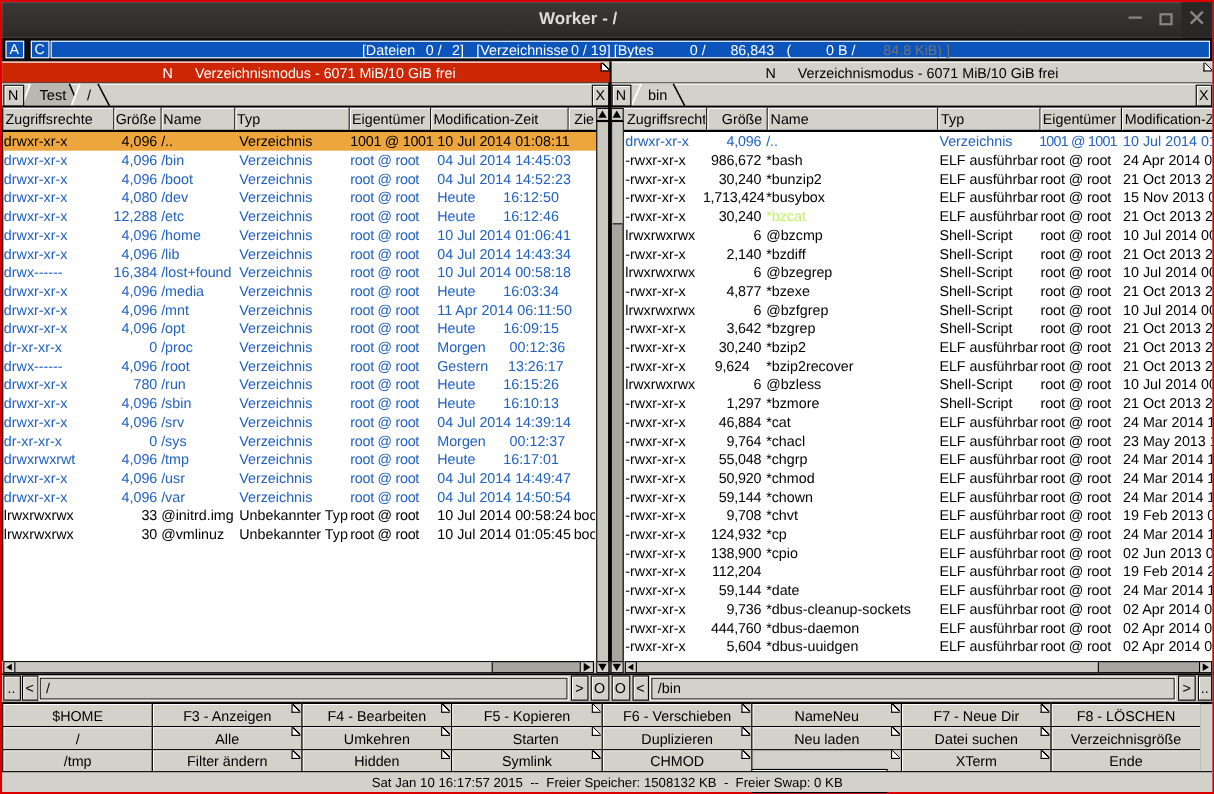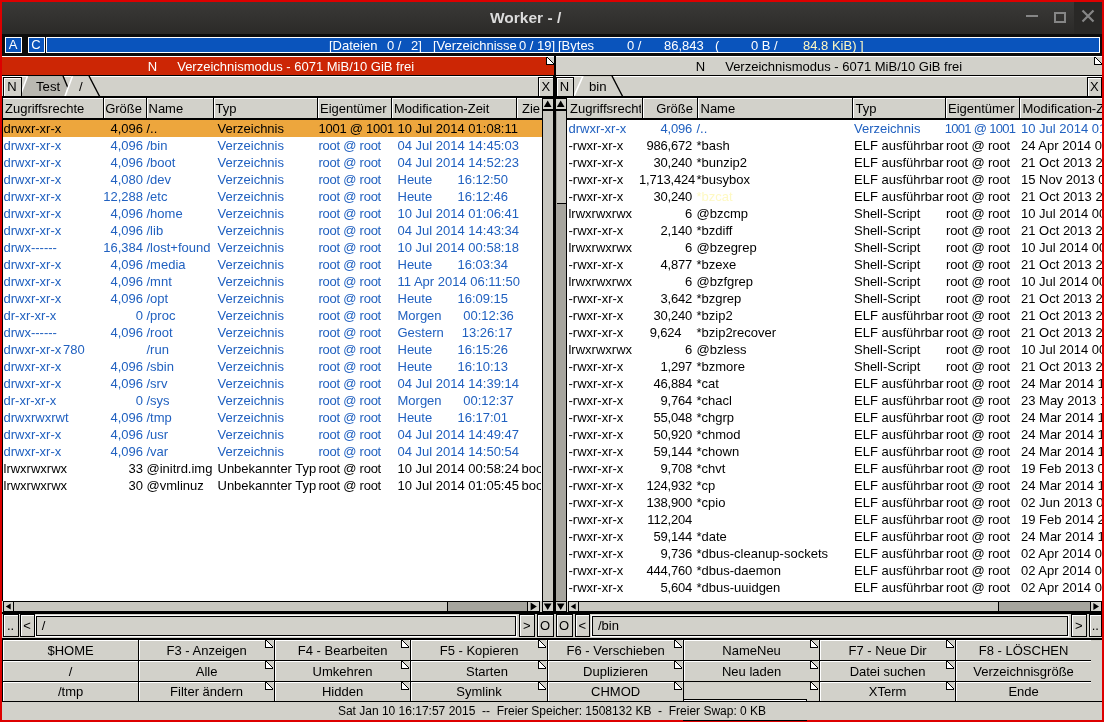--- a/index.html
+++ b/index.html
@@ -28,21 +28,21 @@
 <span class="a" style="left:327px;top:3.5px;color:#fff;line-height:15px;">[Dateien</span>
 <span class="a" style="left:385px;top:3.5px;color:#fff;line-height:15px;">0 /</span>
 <span class="a" style="left:409px;top:3.5px;color:#fff;line-height:15px;">2]</span>
 <span class="a" style="left:431px;top:3.5px;color:#fff;line-height:15px;">[Verzeichnisse</span>
 <span class="a" style="left:517px;top:3.5px;color:#fff;line-height:15px;">0 / 19]</span>
 <span class="a" style="left:556px;top:3.5px;color:#fff;line-height:15px;">[Bytes</span>
 <span class="a" style="left:625px;top:3.5px;color:#fff;line-height:15px;">0 /</span>
 <span class="a" style="left:662px;top:3.5px;color:#fff;line-height:15px;">86,843</span>
 <span class="a" style="left:713px;top:3.5px;color:#fff;line-height:15px;">(</span>
 <span class="a" style="left:749px;top:3.5px;color:#fff;line-height:15px;">0 B /</span>
-<span class="a" style="left:801px;top:3.5px;color:#fef9c3;line-height:15px;">84.8 KiB) ]</span>
+<span class="a" style="left:801px;top:3.5px;color:#737373;line-height:15px;">84.8 KiB) ]</span>
 </div>
 <div class="a" style="left:2px;top:55.5px;width:552px;height:19px;background:#cc2605;border-top:1px solid #fff;color:#fff;">
 <div class="a" style="left:3px;top:1px;width:552px;height:17px;display:flex;align-items:center;justify-content:center;">
         <span>N</span>
         <span style="width:20px;"></span>
         <span>Verzeichnismodus - 6071 MiB/10 GiB frei</span>
       </div>
 <div class="fold" style="right:0;top:0;"></div>
 </div>
 <div class="a" style="left:556px;top:55.5px;width:546px;height:19px;background:#d2d1ca;border-top:1px solid #fff;color:#000;">
@@ -228,21 +228,21 @@
 <div class="row" style="left:3px;top:324px;width:539px;color:#2161c0;">
 <span style="left:0.5px;">drwx------</span>
 <span style="left:60px;width:80px;text-align:right;">4,096</span>
 <span style="left:143.5px;">/root</span>
 <span style="left:214.5px;">Verzeichnis</span>
 <span style="left:315.5px;letter-spacing:-0.25px;">root @ root</span>
 <span style="left:394.5px;">Gestern     13:26:17</span>
 </div>
 <div class="row" style="left:3px;top:341px;width:539px;color:#2161c0;">
 <span style="left:0.5px;">drwxr-xr-x</span>
-<span style="left:60px;width:80px;text-align:left;">780</span>
+<span style="left:60px;width:80px;text-align:right;">780</span>
 <span style="left:143.5px;">/run</span>
 <span style="left:214.5px;">Verzeichnis</span>
 <span style="left:315.5px;letter-spacing:-0.25px;">root @ root</span>
 <span style="left:394.5px;">Heute       16:15:26</span>
 </div>
 <div class="row" style="left:3px;top:358px;width:539px;color:#2161c0;">
 <span style="left:0.5px;">drwxr-xr-x</span>
 <span style="left:60px;width:80px;text-align:right;">4,096</span>
 <span style="left:143.5px;">/sbin</span>
 <span style="left:214.5px;">Verzeichnis</span>
@@ -335,21 +335,21 @@
 <span style="left:1.2px;color:#000;">-rwxr-xr-x</span>
 <span style="left:71.7px;width:53px;text-align:right;letter-spacing:-0.2px;color:#000;">1,713,424</span>
 <span style="left:129.2px;color:#000;">*busybox</span>
 <span style="left:286.7px;color:#000;">ELF ausführbar</span>
 <span style="left:378.7px;letter-spacing:-0.1px;color:#000;">root @ root</span>
 <span style="left:453.7px;color:#000;">15 Nov 2013 09:42:31</span>
 </div>
 <div class="row" style="left:567.3px;top:188px;width:534.7px;overflow:hidden;">
 <span style="left:1.2px;color:#000;">-rwxr-xr-x</span>
 <span style="left:71.7px;width:53px;text-align:right;letter-spacing:-0.2px;color:#000;">30,240</span>
-<span style="left:129.2px;color:#fef9c3;">*bzcat</span>
+<span style="left:129.2px;color:#bef264;">*bzcat</span>
 <span style="left:286.7px;color:#000;">ELF ausführbar</span>
 <span style="left:378.7px;letter-spacing:-0.1px;color:#000;">root @ root</span>
 <span style="left:453.7px;color:#000;">21 Oct 2013 21:58:18</span>
 </div>
 <div class="row" style="left:567.3px;top:205px;width:534.7px;overflow:hidden;">
 <span style="left:1.2px;color:#000;">lrwxrwxrwx</span>
 <span style="left:71.7px;width:53px;text-align:right;letter-spacing:-0.2px;color:#000;">6</span>
 <span style="left:129.2px;color:#000;">@bzcmp</span>
 <span style="left:286.7px;color:#000;">Shell-Script</span>
 <span style="left:378.7px;letter-spacing:-0.1px;color:#000;">root @ root</span>

